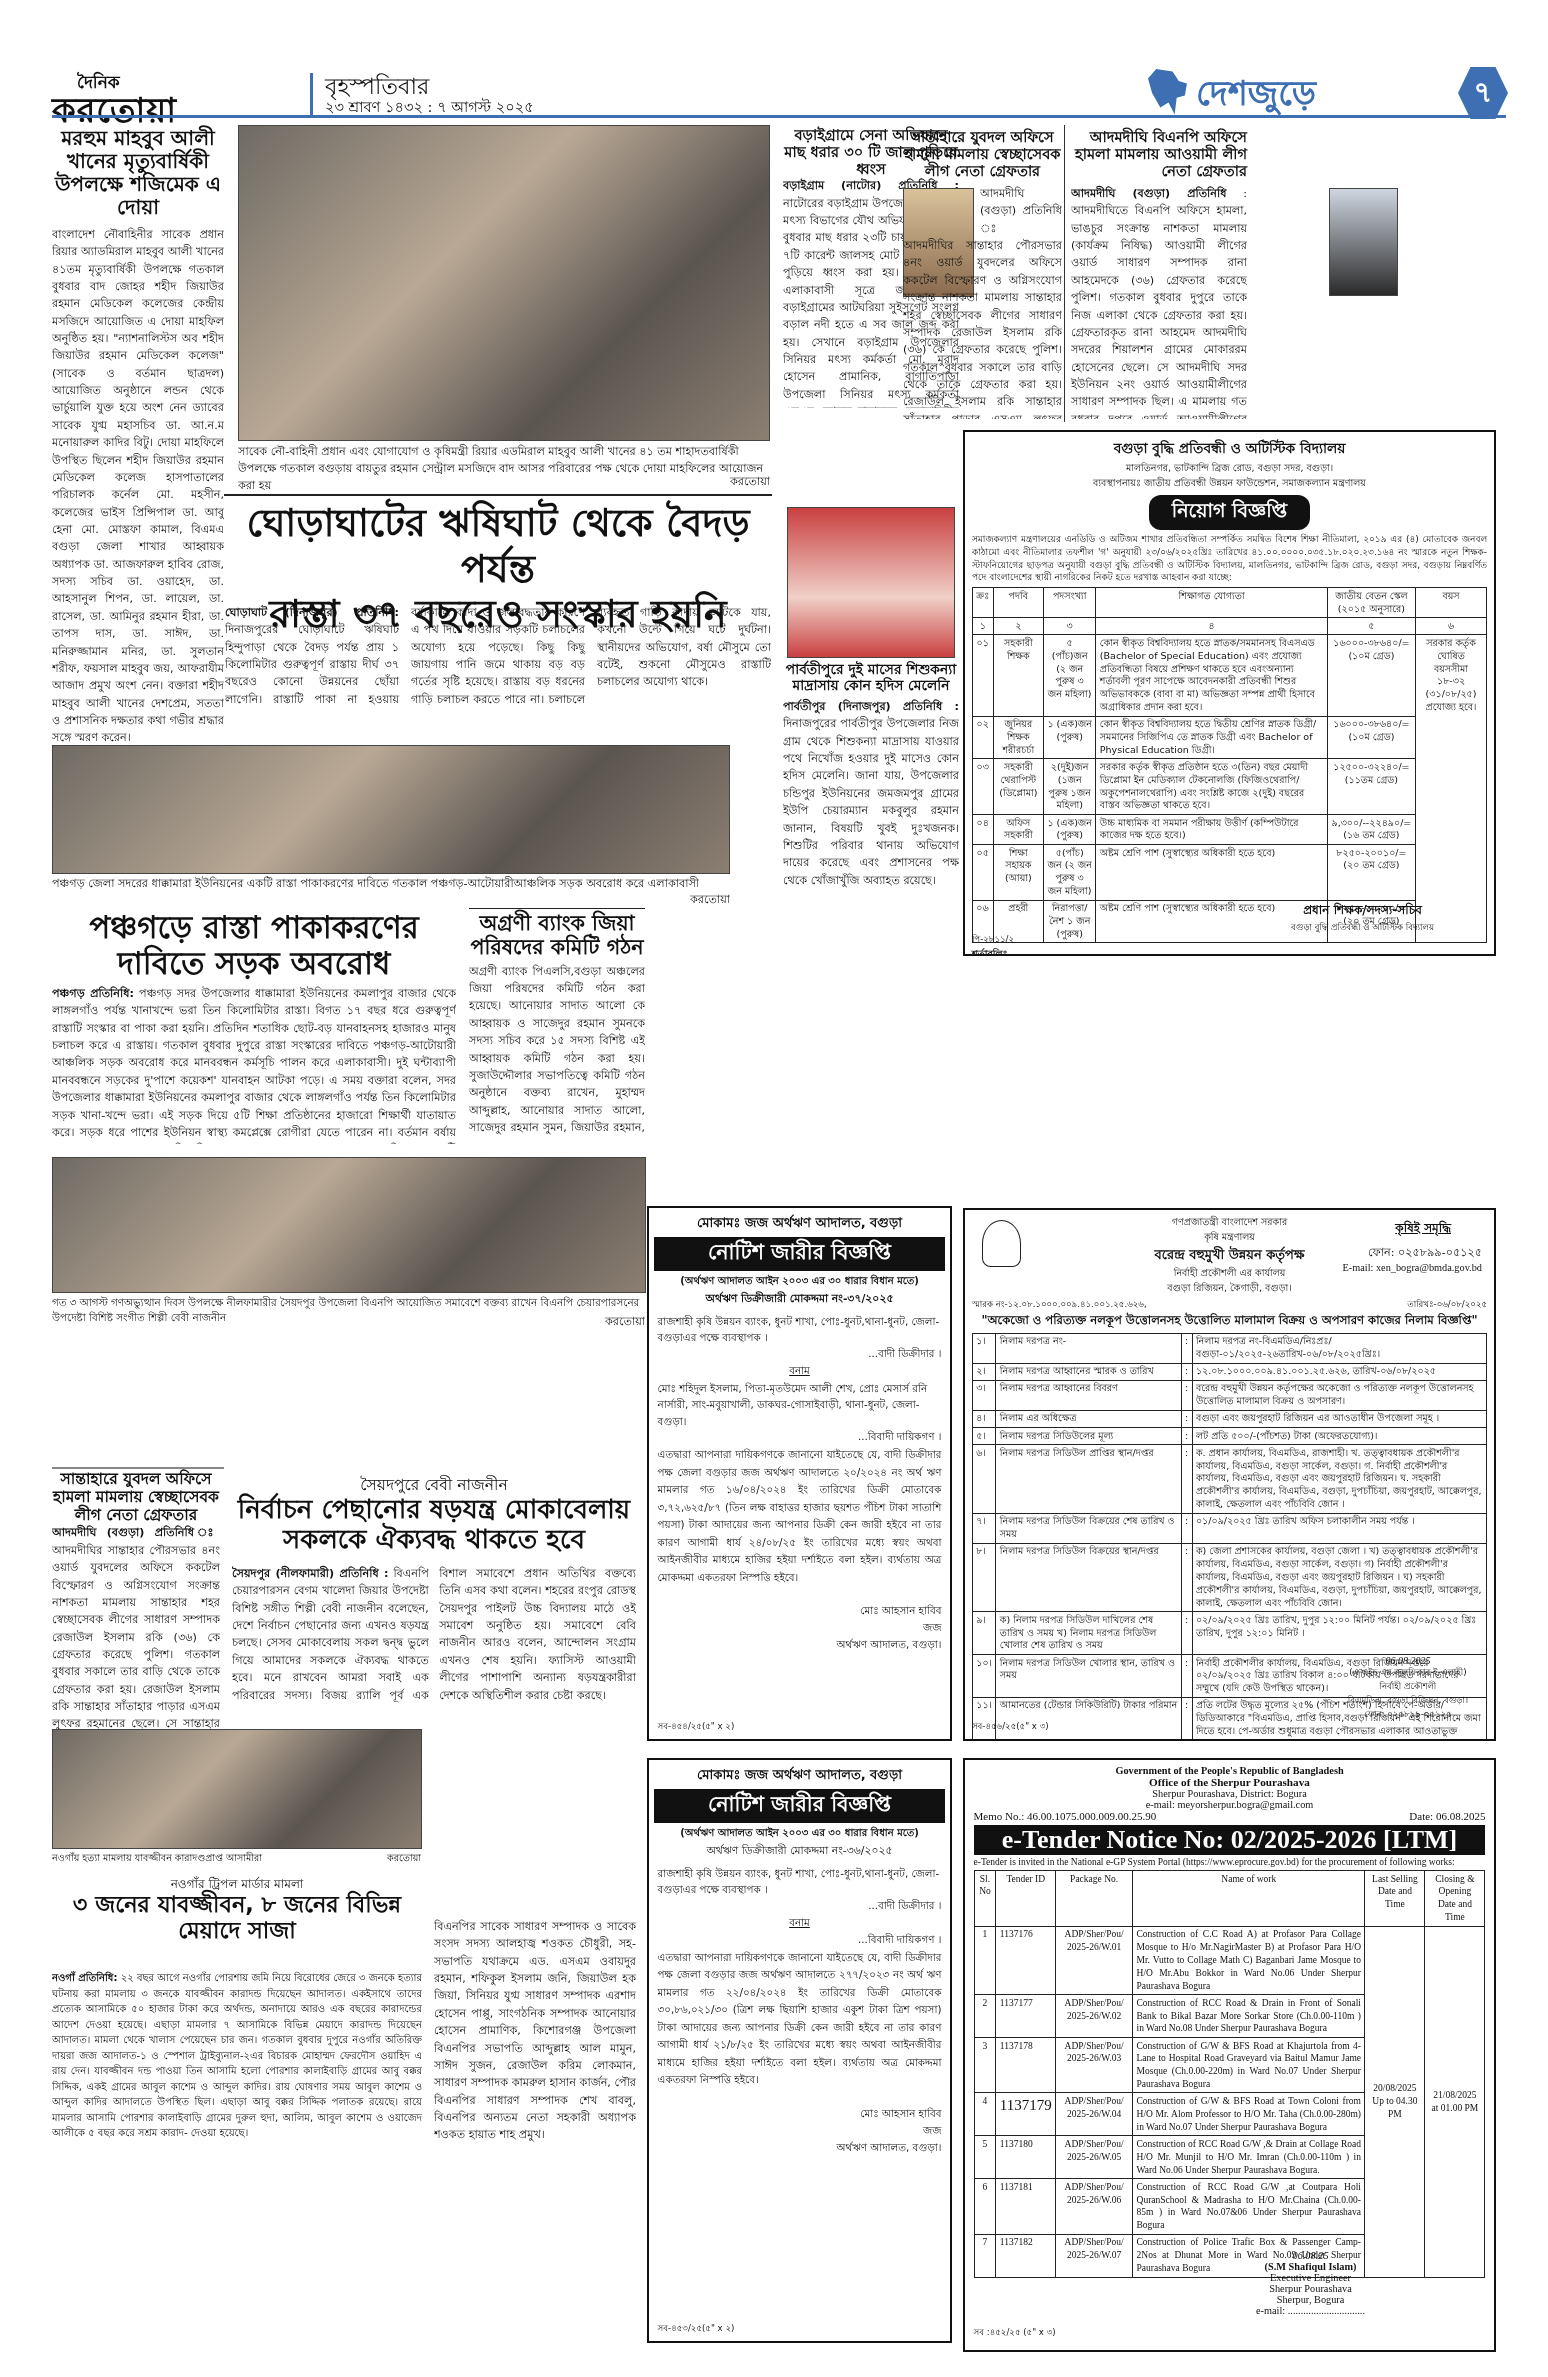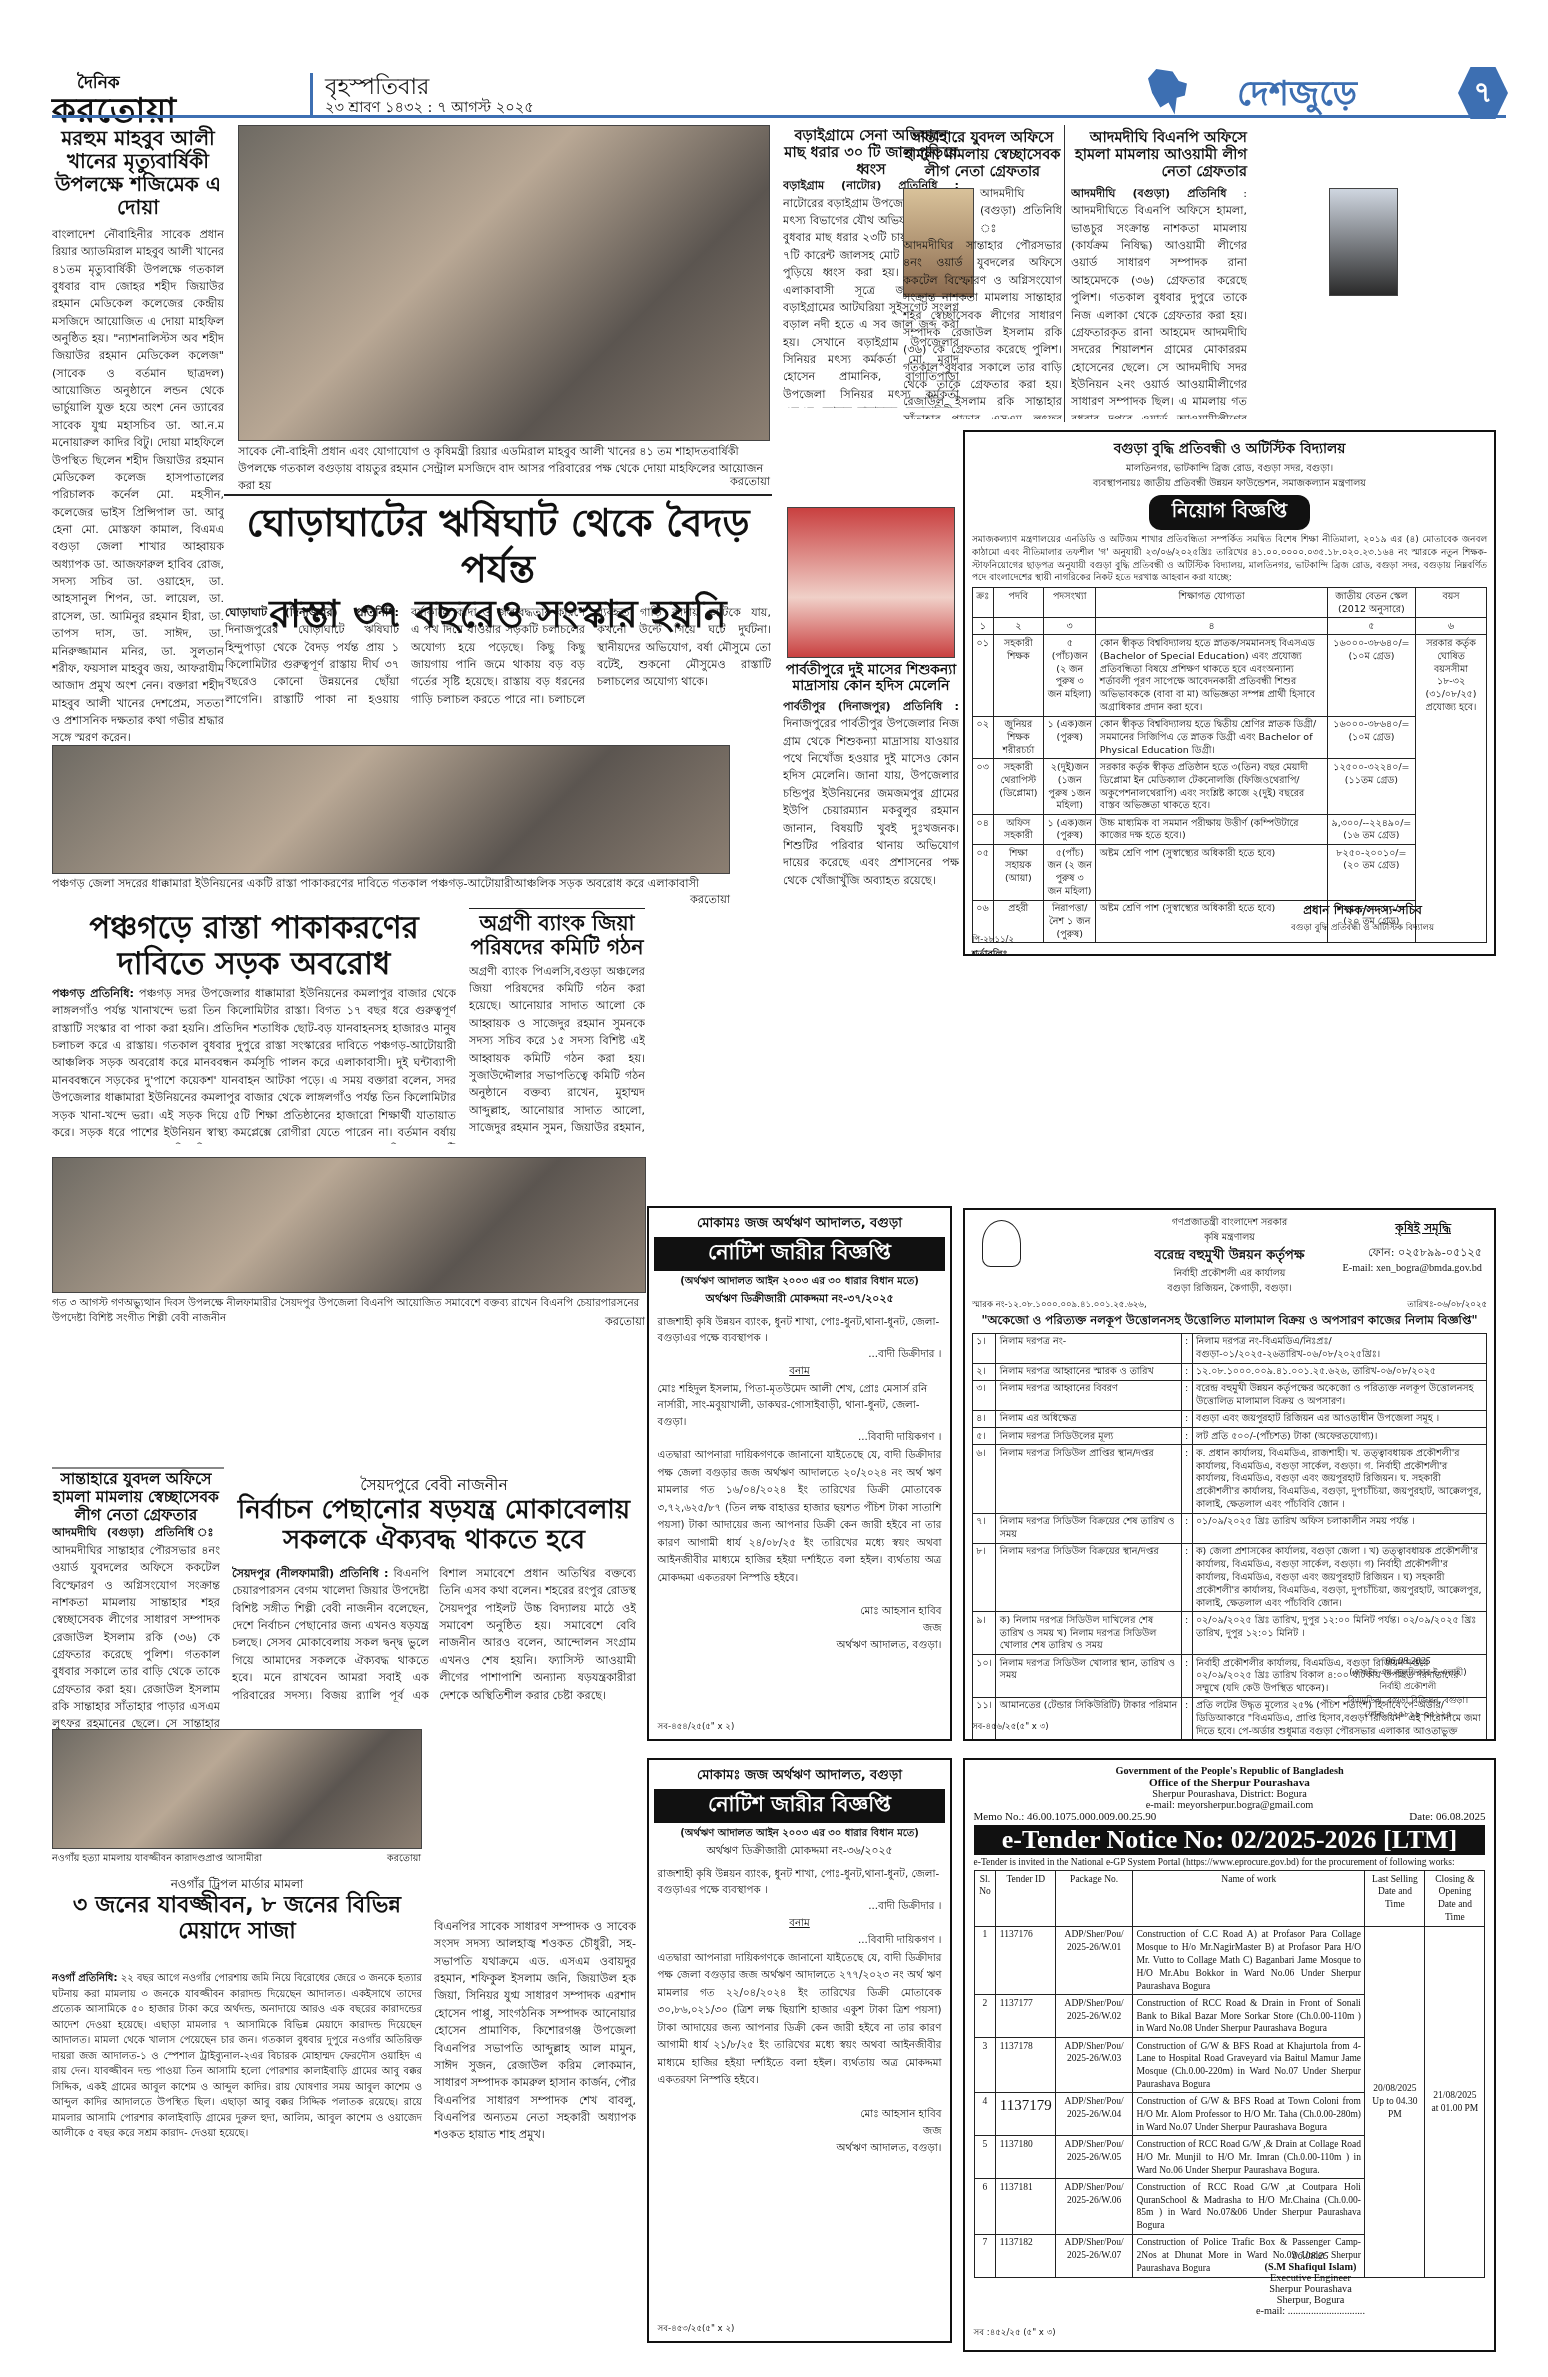--- a/index.html
+++ b/index.html
@@ -36,21 +36,21 @@
 </head>
 <body>
 
 <div id="masthead" class="abs">
   <div class="abs logo-small">দৈনিক</div>
   <div class="abs logo-big">করতোয়া</div>
   <div class="abs mast-sep"></div>
   <div class="abs mast-day">বৃহস্পতিবার</div>
   <div class="abs mast-date">২৩ শ্রাবণ ১৪৩২ : ৭ আগস্ট ২০২৫</div>
   <div class="abs map-icon"></div>
-  <div class="abs sec-logo" style="left:1237px">দেশজুড়ে</div>
+  <div class="abs sec-logo" style="left:1196px">দেশজুড়ে</div>
   <div class="abs page-num">৭</div>
   <div class="abs mast-rule"></div>
 </div>
 
 <div class="abs" style="left:52px;top:127px;width:172px">
   <div class="headline" style="font-size:20px;margin-bottom:6.9px">মরহুম মাহবুব আলী খানের মৃত্যুবার্ষিকী উপলক্ষে শজিমেক এ দোয়া</div>
   <div class="body-text" style="height:740px;overflow:hidden">বাংলাদেশ নৌবাহিনীর সাবেক প্রধান রিয়ার অ্যাডমিরাল মাহবুব আলী খানের ৪১তম মৃত্যুবার্ষিকী উপলক্ষে গতকাল বুধবার বাদ জোহর শহীদ জিয়াউর রহমান মেডিকেল কলেজের কেন্দ্রীয় মসজিদে আয়োজিত এ দোয়া মাহফিল অনুষ্ঠিত হয়। "ন্যাশনালিস্টস অব শহীদ জিয়াউর রহমান মেডিকেল কলেজ" (সাবেক ও বর্তমান ছাত্রদল) আয়োজিত অনুষ্ঠানে লন্ডন থেকে ভার্চুয়ালি যুক্ত হয়ে অংশ নেন ড্যাবের সাবেক যুগ্ম মহাসচিব ডা. আ.ন.ম মনোয়ারুল কাদির বিটু। দোয়া মাহফিলে উপস্থিত ছিলেন শহীদ জিয়াউর রহমান মেডিকেল কলেজ হাসপাতালের পরিচালক কর্নেল মো. মহসীন, কলেজের ভাইস প্রিন্সিপাল ডা. আবু হেনা মো. মোস্তফা কামাল, বিএমএ বগুড়া জেলা শাখার আহ্বায়ক অধ্যাপক ডা. আজফারুল হাবিব রোজ, সদস্য সচিব ডা. ওয়াহেদ, ডা. আহসানুল শিপন, ডা. লায়েল, ডা. রাসেল, ডা. আমিনুর রহমান হীরা, ডা. তাপস দাস, ডা. সাঈদ, ডা. মনিরুজ্জামান মনির, ডা. সুলতান শরীফ, ফয়সাল মাহবুব জয়, আফরাযীম আজাদ প্রমুখ অংশ নেন। বক্তারা শহীদ মাহবুব আলী খানের দেশপ্রেম, সততা ও প্রশাসনিক দক্ষতার কথা গভীর শ্রদ্ধার সঙ্গে স্মরণ করেন।</div>
 </div>
 
 <div class="abs photo" style="left:238px;top:125px;width:532px;height:316px"></div>
@@ -119,21 +119,21 @@
   <div class="center" style="font-size:9.5px">ব্যবস্থাপনায়ঃ জাতীয় প্রতিবন্ধী উন্নয়ন ফাউন্ডেশন, সমাজকল্যান মন্ত্রণালয়</div>
   <div style="text-align:center;margin:3.4px 0"><span class="ad-title-bar" style="display:inline-block;padding:1.7px 22.4px;border-radius:12px;font-size:19px">নিয়োগ বিজ্ঞপ্তি</span></div>
   <div style="font-size:9px;line-height:1.4;text-align:justify">সমাজকল্যাণ মন্ত্রণালয়ের এনডিডি ও অটিজম শাখার প্রতিবন্ধিতা সম্পর্কিত সমন্বিত বিশেষ শিক্ষা নীতিমালা, ২০১৯ এর (৪) মোতাবেক জনবল কাঠামো এবং নীতিমালার তফশীল 'গ' অনুযায়ী ২৩/০৬/২০২৫খ্রিঃ তারিখের ৪১.০০.০০০০.০৩৫.১৮.০২০.২৩.১৬৪ নং স্মারকে নতুন শিক্ষক-স্টাফনিয়োগের ছাড়পত্র অনুযায়ী বগুড়া বুদ্ধি প্রতিবন্ধী ও অটিস্টিক বিদ্যালয়, মালতিনগর, ভাটকান্দি ব্রিজ রোড, বগুড়া সদর, বগুড়ায় নিম্নবর্ণিত পদে বাংলাদেশের স্থায়ী নাগরিকের নিকট হতে দরখাস্ত আহবান করা যাচ্ছে:</div>
   <table style="margin-top:3.4px">
     <thead>
       <tr id="niyog-head">
           <th>ক্রঃ</th>
           <th>পদবি</th>
           <th>পদসংখ্যা</th>
           <th>শিক্ষাগত যোগ্যতা</th>
-          <th>জাতীয় বেতন স্কেল (2012 অনুসারে)</th>
+          <th>জাতীয় বেতন স্কেল (২০১৫ অনুসারে)</th>
           <th>বয়স</th>
         </tr>
       <tr id="niyog-head-nums">
           <th>১</th>
           <th>২</th>
           <th>৩</th>
           <th>৪</th>
           <th>৫</th>
           <th>৬</th>
         </tr>

